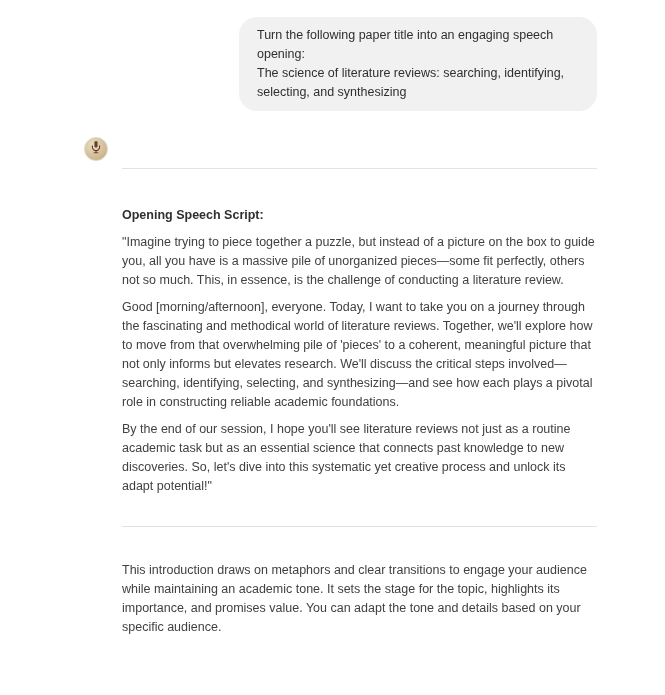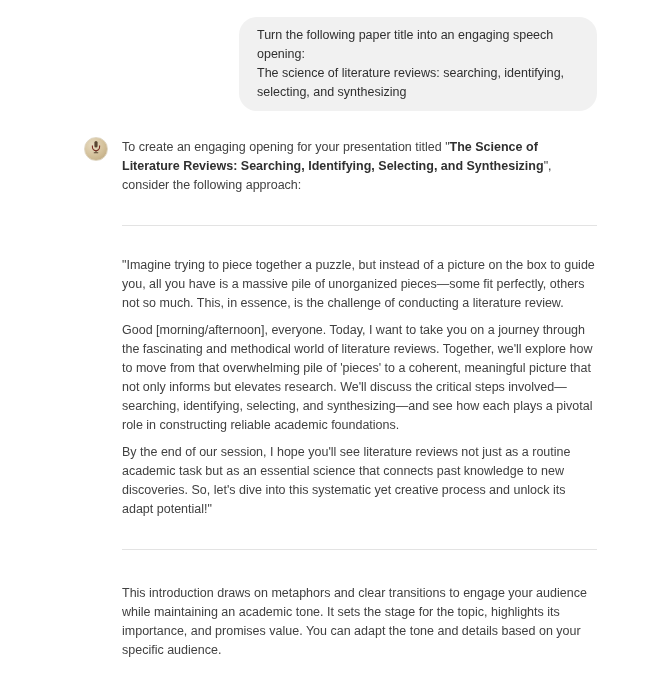--- a/index.html
+++ b/index.html
@@ -84,24 +84,24 @@
           <rect x="5.4" y="1" width="3.2" height="6.5" rx="1.6" fill="#5a4632"></rect>
           <path d="M3.4 5.5 v1.6 a3.6 3.6 0 0 0 7.2 0 V5.5" fill="none" stroke="#7a2d23" stroke-width="1.1"></path>
           <line x1="7" y1="10.7" x2="7" y2="12.6" stroke="#5a4632" stroke-width="1.1"></line>
           <line x1="4.8" y1="12.8" x2="9.2" y2="12.8" stroke="#5a4632" stroke-width="1.1"></line>
         </svg>
       </span>
     </div>
 
     <div class="assistant-content">
 
-      <p class="intro"><span>To create an engaging opening for your presentation titled "</span><b>The Science of Literature Reviews: Searching, Identifying, Selecting, and Synthesizing</b><span>", consider the following approach:</span></p>
 
       <hr class="divider">
 
+      <p class="section-heading">Opening Speech Script:</p>
 
       <p>"Imagine trying to piece together a puzzle, but instead of a picture on the box to guide you, all you have is a massive pile of unorganized pieces—some fit perfectly, others not so much. This, in essence, is the challenge of conducting a literature review.</p>
 
       <p>Good [morning/afternoon], everyone. Today, I want to take you on a journey through the fascinating and methodical world of literature reviews. Together, we'll explore how to move from that overwhelming pile of 'pieces' to a coherent, meaningful picture that not only informs but elevates research. We'll discuss the critical steps involved—searching, identifying, selecting, and synthesizing—and see how each plays a pivotal role in constructing reliable academic foundations.</p>
 
       <p>By the end of our session, I hope you'll see literature reviews not just as a routine academic task but as an essential science that connects past knowledge to new discoveries. So, let's dive into this systematic yet creative process and unlock its adapt potential!"</p>
 
       <hr class="divider divider-2">
 
       <p>This introduction draws on metaphors and clear transitions to engage your audience while maintaining an academic tone. It sets the stage for the topic, highlights its importance, and promises value. You can adapt the tone and details based on your specific audience.</p>

